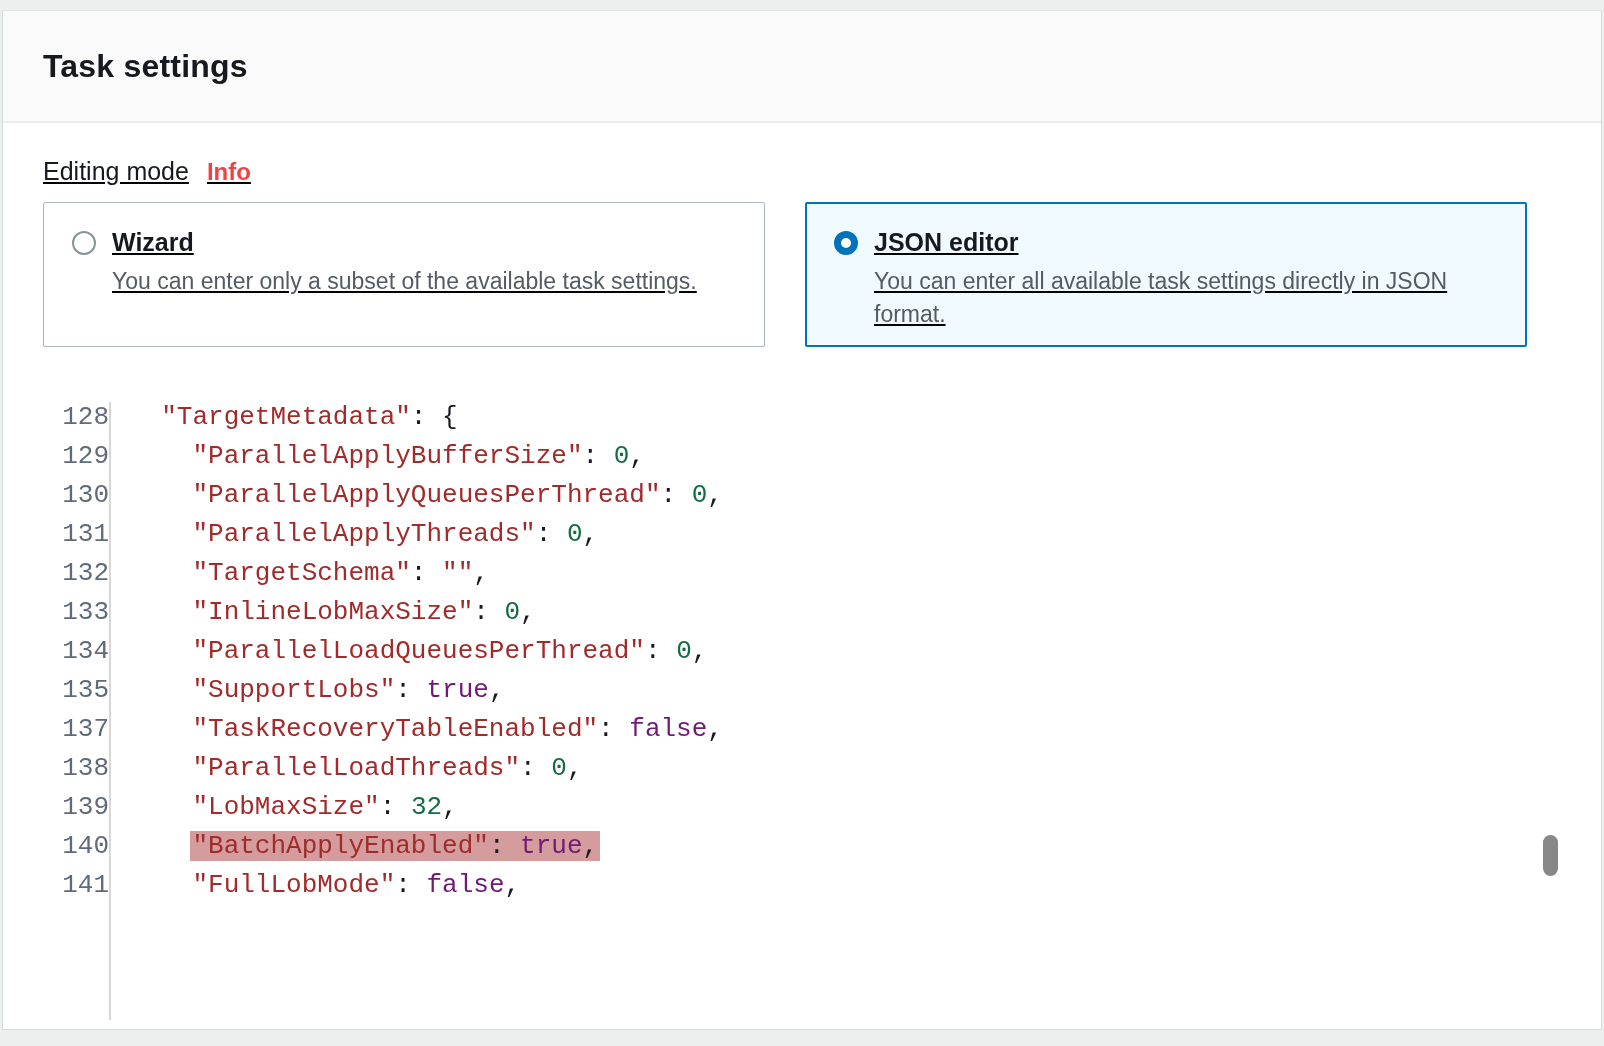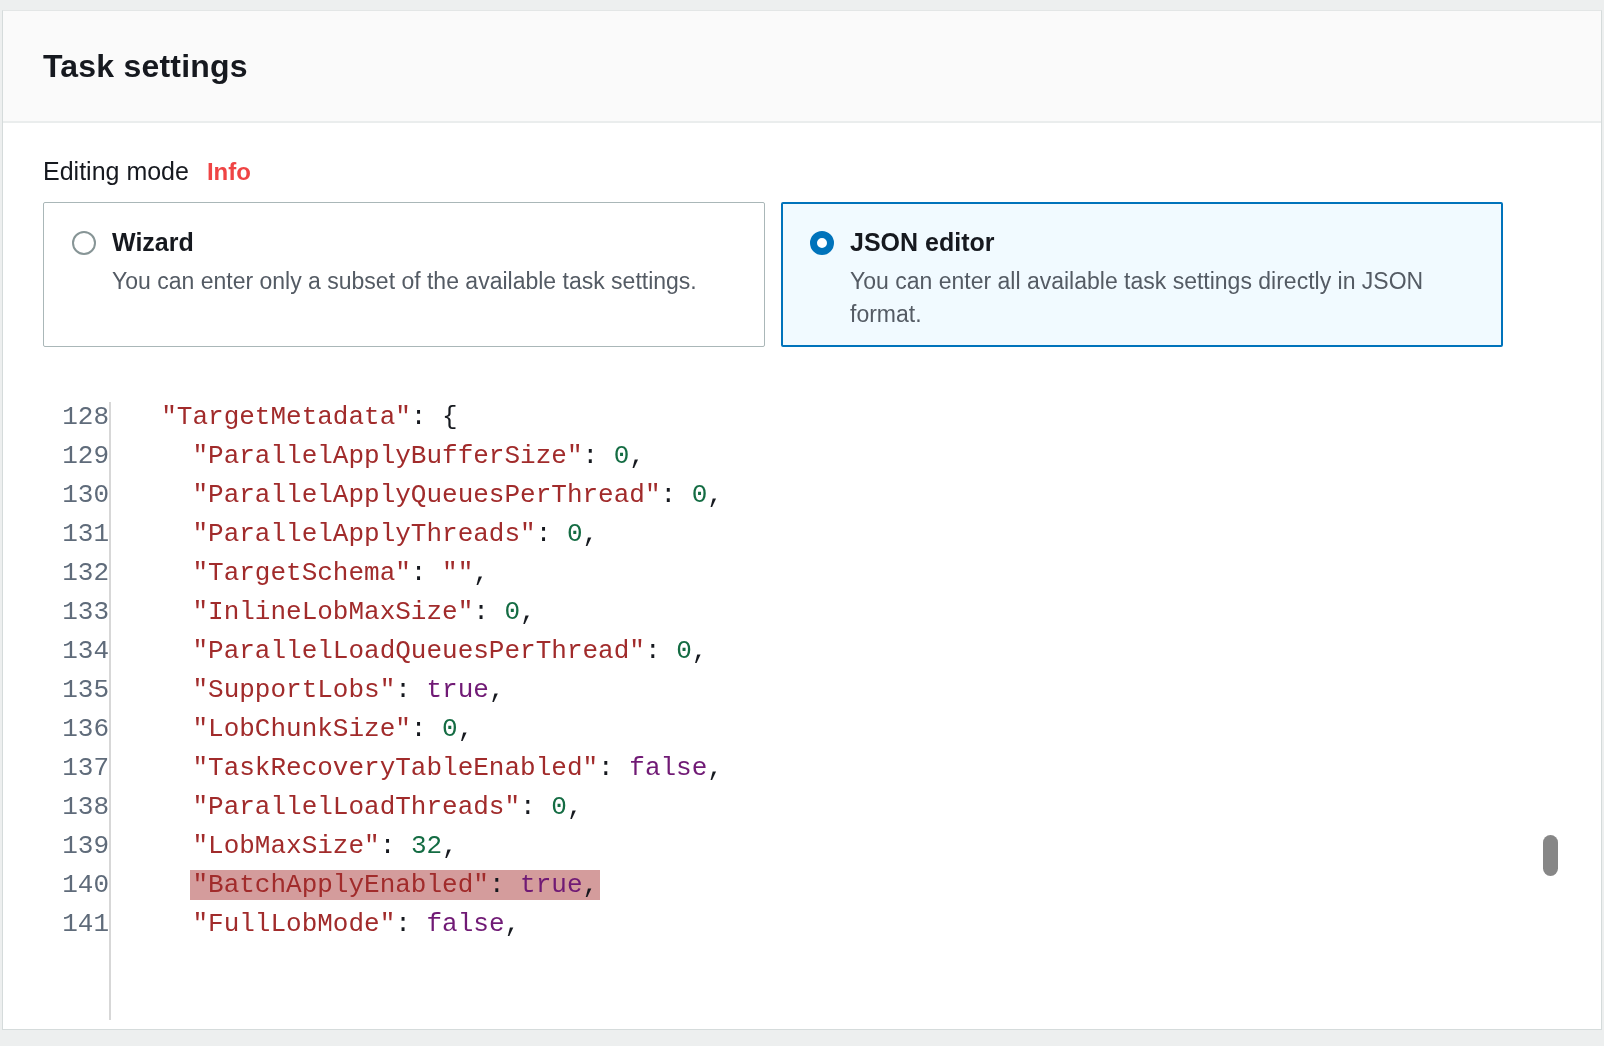--- a/index.html
+++ b/index.html
@@ -23,32 +23,32 @@
     background: #fafafa;
     border-bottom: 2px solid #eaeded;
     display: flex; align-items: center;
     padding: 0 40px;
   }
   .card-header h2 {
     font-size: 32px; font-weight: 700; color: #16191f;
     letter-spacing: 0.2px;
   }
 
-  .content { padding: 34px 40px 15px 40px; }
+  .content { padding: 34px 40px 15px 40px; text-decoration: underline; }
 
   .mode-label-row { display: flex; align-items: baseline; gap: 18px; }
   .mode-label { font-size: 25px; color: #16191f; }
   .info-link {
     font-size: 24px; font-weight: 700; color: #ef4444;
     text-decoration: none; cursor: pointer;
   }
 
   .options-row {
     margin-top: 16px;
-    display: flex; gap: 16px;
+    display: flex; gap: 40px;
   }
   .option-card {
     width: 722px; height: 145px;
     background: #ffffff;
     border: 1px solid #aab7b8;
     border-radius: 2px;
     padding: 24px 28px;
     display: flex; align-items: flex-start; gap: 16px;
     cursor: pointer;
   }
@@ -164,21 +164,20 @@
       <div class="gutter-rail"></div>
       <div>
           <div class="code-line"><div class="gutter-num">128</div><div class="code-text"><span class="tok-pun">  </span><span><span class="tok-str">"TargetMetadata"</span><span class="tok-pun">: </span><span class="tok-pun">{</span></span></div></div>
           <div class="code-line"><div class="gutter-num">129</div><div class="code-text"><span class="tok-pun">    </span><span><span class="tok-str">"ParallelApplyBufferSize"</span><span class="tok-pun">: </span><span class="tok-num">0</span><span class="tok-pun">,</span></span></div></div>
           <div class="code-line"><div class="gutter-num">130</div><div class="code-text"><span class="tok-pun">    </span><span><span class="tok-str">"ParallelApplyQueuesPerThread"</span><span class="tok-pun">: </span><span class="tok-num">0</span><span class="tok-pun">,</span></span></div></div>
           <div class="code-line"><div class="gutter-num">131</div><div class="code-text"><span class="tok-pun">    </span><span><span class="tok-str">"ParallelApplyThreads"</span><span class="tok-pun">: </span><span class="tok-num">0</span><span class="tok-pun">,</span></span></div></div>
           <div class="code-line"><div class="gutter-num">132</div><div class="code-text"><span class="tok-pun">    </span><span><span class="tok-str">"TargetSchema"</span><span class="tok-pun">: </span><span class="tok-str">""</span><span class="tok-pun">,</span></span></div></div>
           <div class="code-line"><div class="gutter-num">133</div><div class="code-text"><span class="tok-pun">    </span><span><span class="tok-str">"InlineLobMaxSize"</span><span class="tok-pun">: </span><span class="tok-num">0</span><span class="tok-pun">,</span></span></div></div>
           <div class="code-line"><div class="gutter-num">134</div><div class="code-text"><span class="tok-pun">    </span><span><span class="tok-str">"ParallelLoadQueuesPerThread"</span><span class="tok-pun">: </span><span class="tok-num">0</span><span class="tok-pun">,</span></span></div></div>
           <div class="code-line"><div class="gutter-num">135</div><div class="code-text"><span class="tok-pun">    </span><span><span class="tok-str">"SupportLobs"</span><span class="tok-pun">: </span><span class="tok-bool">true</span><span class="tok-pun">,</span></span></div></div>
-          <div class="code-line"><div class="gutter-num">136</div><div class="code-text"><span class="tok-pun">    </span><span><span class="tok-str">"LobChunkSize"</span><span class="tok-pun">: </span><span class="tok-num">0</span><span class="tok-pun">,</span></span></div></div>
           <div class="code-line"><div class="gutter-num">137</div><div class="code-text"><span class="tok-pun">    </span><span><span class="tok-str">"TaskRecoveryTableEnabled"</span><span class="tok-pun">: </span><span class="tok-bool">false</span><span class="tok-pun">,</span></span></div></div>
           <div class="code-line"><div class="gutter-num">138</div><div class="code-text"><span class="tok-pun">    </span><span><span class="tok-str">"ParallelLoadThreads"</span><span class="tok-pun">: </span><span class="tok-num">0</span><span class="tok-pun">,</span></span></div></div>
           <div class="code-line"><div class="gutter-num">139</div><div class="code-text"><span class="tok-pun">    </span><span><span class="tok-str">"LobMaxSize"</span><span class="tok-pun">: </span><span class="tok-num">32</span><span class="tok-pun">,</span></span></div></div>
           <div class="code-line"><div class="gutter-num">140</div><div class="code-text"><span class="tok-pun">    </span><span class="hl"><span class="tok-str">"BatchApplyEnabled"</span><span class="tok-pun">: </span><span class="tok-bool">true</span><span class="tok-pun">,</span></span></div></div>
           <div class="code-line"><div class="gutter-num">141</div><div class="code-text"><span class="tok-pun">    </span><span><span class="tok-str">"FullLobMode"</span><span class="tok-pun">: </span><span class="tok-bool">false</span><span class="tok-pun">,</span></span></div></div>
         </div>
     </div>
 
   </div>
 

